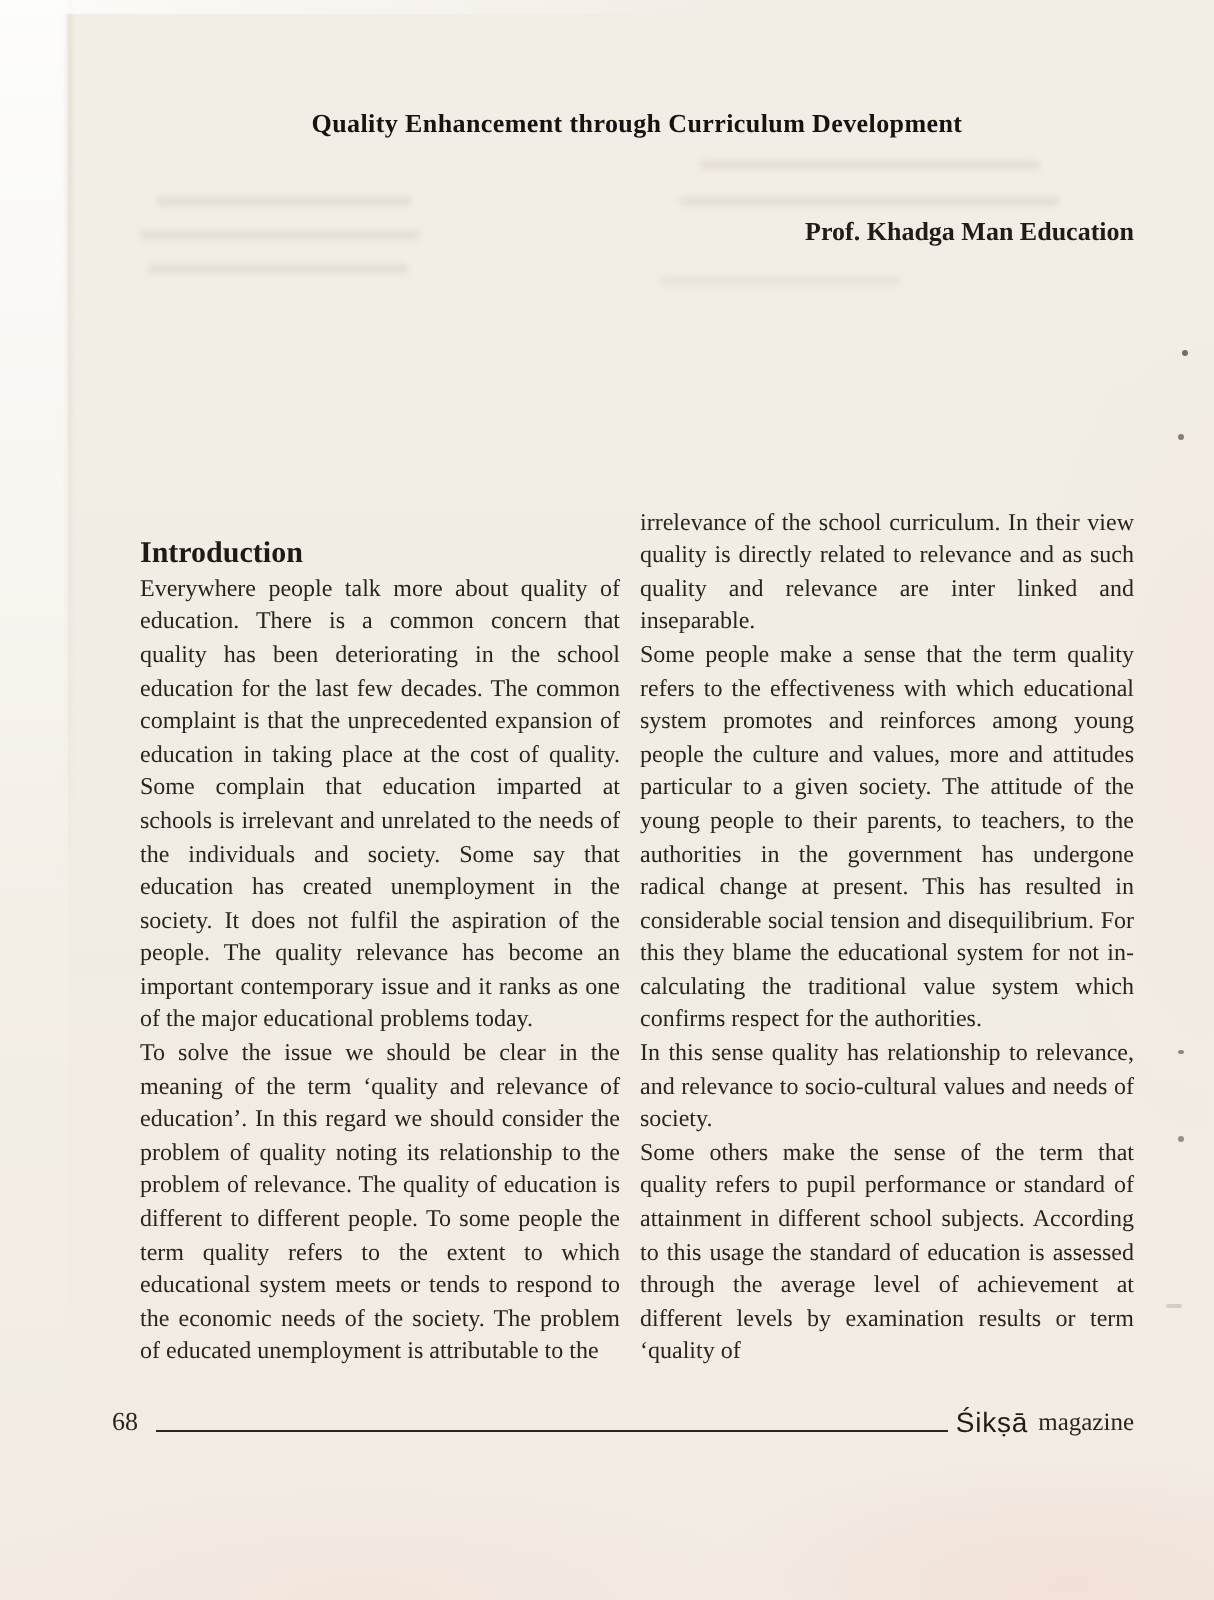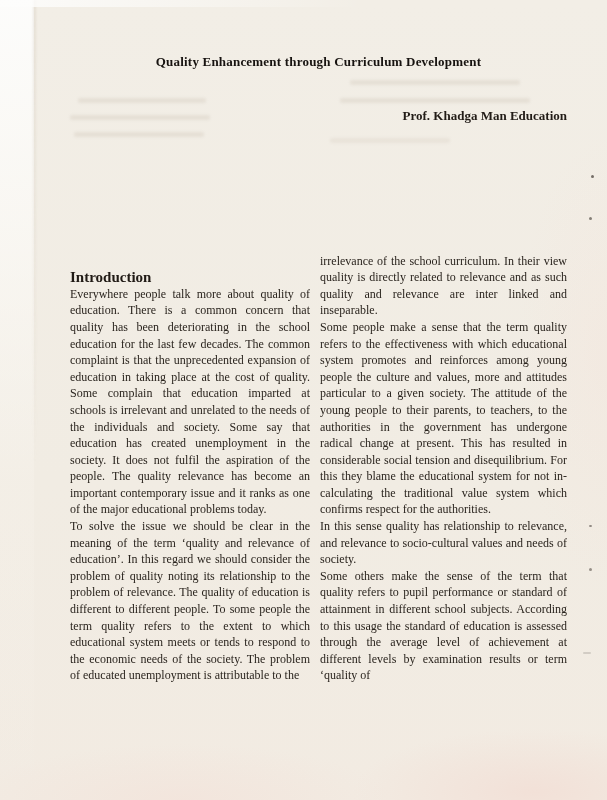--- a/index.html
+++ b/index.html
@@ -119,20 +119,26 @@
       <p>To solve the issue we should be clear in the meaning of the term ‘quality and relevance of education’. In this regard we should consider the problem of quality noting its relationship to the problem of relevance. The quality of education is different to different people. To some people the term quality refers to the extent to which educational system meets or tends to respond to the economic needs of the society. The problem of educated unemployment is attributable to the</p>
     </div>
     <div class="col col-right">
       <p>irrelevance of the school curriculum. In their view quality is directly related to relevance and as such quality and relevance are inter linked and inseparable.</p>
       <p>Some people make a sense that the term quality refers to the effectiveness with which educational system promotes and reinforces among young people the culture and values, more and attitudes particular to a given society. The attitude of the young people to their parents, to teachers, to the authorities in the government has undergone radical change at present. This has resulted in considerable social tension and disequilibrium. For this they blame the educational system for not in-calculating the traditional value system which confirms respect for the authorities.</p>
       <p>In this sense quality has relationship to relevance, and relevance to socio-cultural values and needs of society.</p>
       <p>Some others make the sense of the term that quality refers to pupil performance or standard of attainment in different school subjects. According to this usage the standard of education is assessed through the average level of achievement at different levels by examination results or term ‘quality of</p>
     </div>
   </div>
 
+  <div class="footer">
+    <span class="page-number">68</span>
+    <span class="footer-rule"></span>
+    <span class="magazine-name">Śikṣā</span>
+    <span class="magazine-suffix">magazine</span>
+  </div>
 
   <div class="speck s1"></div>
   <div class="speck s2"></div>
   <div class="speck s3"></div>
   <div class="speck s4"></div>
   <div class="speck s5"></div>
 
 </div>
 
 </body></html>

